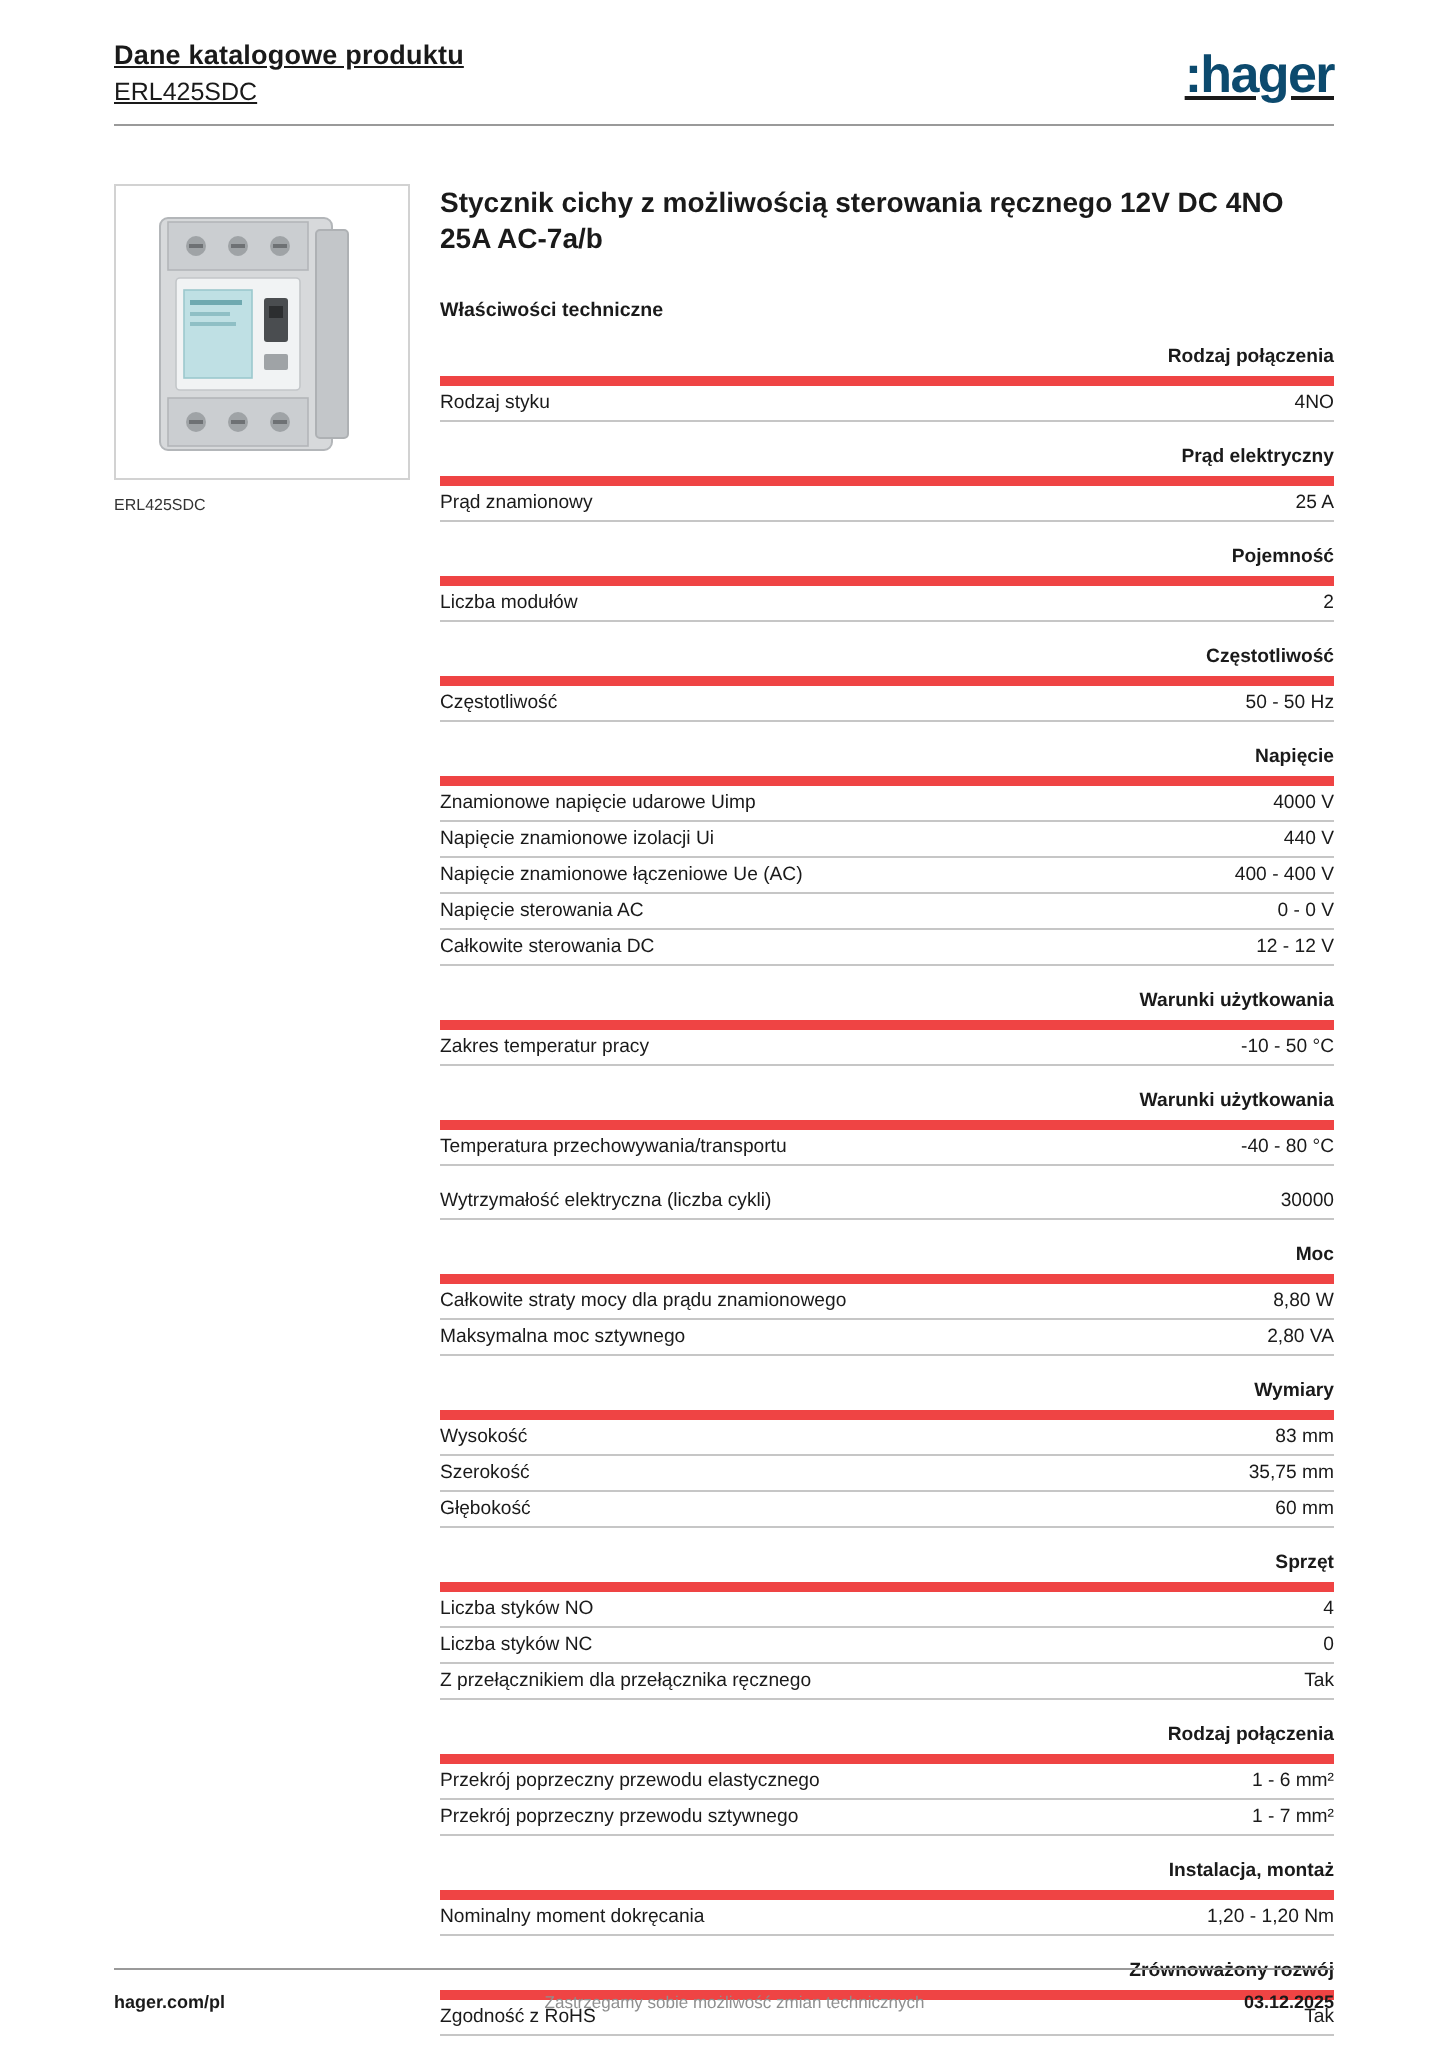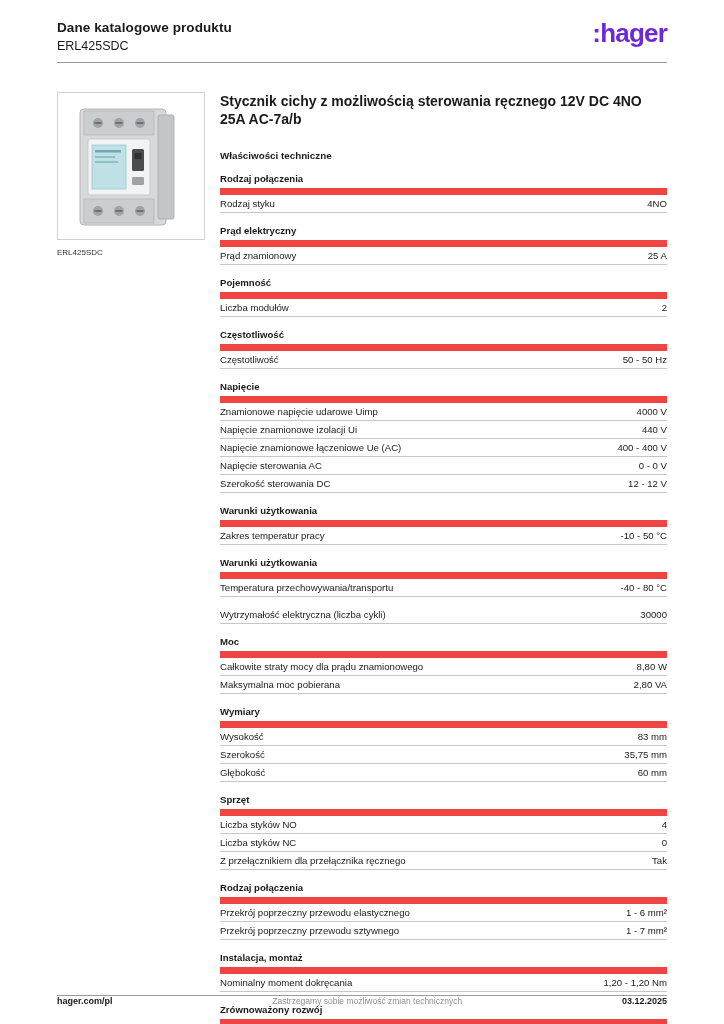--- a/index.html
+++ b/index.html
@@ -9,21 +9,21 @@
     font-family:"Liberation Sans", sans-serif;
     color:#1a1a1a;
     position:relative;
     overflow:hidden;
   }
   .page { position:absolute; inset:0; }
 
   
   .top-header {
     position:absolute; left:57px; right:57px; top:20px;
-    display:flex; justify-content:space-between; align-items:flex-start;
+    display:flex; justify-content:space-between; align-items:center;text-decoration:underline;
   }
   .page-title { font-size:13.5px; font-weight:bold; letter-spacing:0.1px; }
   .product-ref { font-size:12.5px; margin-top:4px; font-weight:normal; }
   .logo { font-size:26px; font-weight:bold; letter-spacing:-0.8px; line-height:1; }
   .head-rule {
     position:absolute; left:57px; right:57px; top:62px;
     border-top:1px solid #9a9a9a;
   }
 
   
@@ -35,51 +35,51 @@
   .image-caption { font-size:8px; color:#333; margin-top:8px; }
 
   
   .specs { position:absolute; left:220px; right:57px; top:92px; }
   .prod-title { font-size:14px; font-weight:bold; line-height:1.3; }
   .tech-heading { font-size:9.8px; font-weight:bold; margin-top:22px; }
 
   .spec-section { margin-top:9px; }
   .sec-title {
     font-size:9.6px; font-weight:bold;
-    padding:3px 0 4px; border-bottom:7px solid #ef4444;
+    padding:3px 0 4px; border-bottom:5px solid #ef4444;text-align:right;
   }
   .spec-row {
     display:flex; justify-content:space-between; align-items:baseline;
     font-size:9.6px;
     padding:3px 0 3px; border-bottom:1px solid #c6c6c6;
   }
   .spec-row .lbl { text-align:left; }
   .spec-row .val { text-align:right; white-space:nowrap; padding-left:12px; }
 
   
   .footer {
     position:absolute; left:57px; right:57px; bottom:18px;
-    border-top:1px solid #9a9a9a; padding-top:0;
+    border-top:1px solid #9a9a9a; padding-top:11px;
     display:flex; justify-content:space-between; align-items:baseline;
   }
   .foot-left { font-size:9px; font-weight:bold; color:#1a1a1a; text-decoration:none; }
   .foot-center { font-size:8.5px; color:#8f8f8f; }
   .foot-right { font-size:9px; font-weight:bold;text-align:center; }
 </style>
 </head>
 <body>
 
 <div class="page">
 
   <header class="top-header">
     <div>
       <div class="page-title">Dane katalogowe produktu</div>
       <div class="product-ref">ERL425SDC</div>
     </div>
-    <div class="logo" id="logo" style="color: #6d28d9;">:hager</div>
+    <div class="logo" id="logo" style="color: #0c4a6e;">:hager</div>
   </header>
   <div class="head-rule"></div>
 
   <aside class="image-col">
     <div class="product-image">
       <svg width="146" height="146" viewBox="0 0 146 146">
 
         <rect x="22" y="16" width="86" height="116" rx="4" fill="#d7d9db" stroke="#b3b6b9" stroke-width="1"></rect>
         <rect x="100" y="22" width="16" height="104" rx="2" fill="#c3c6c9" stroke="#aeb1b4" stroke-width="1"></rect>
         <rect x="26" y="18" width="70" height="24" fill="#cbced1" stroke="#b3b6b9" stroke-width="0.8"></rect>
@@ -153,21 +153,21 @@
           </div>
           <div class="spec-row">
             <span class="lbl">Napięcie znamionowe łączeniowe Ue (AC)</span>
             <span class="val">400 - 400 V</span>
           </div>
           <div class="spec-row">
             <span class="lbl">Napięcie sterowania AC</span>
             <span class="val">0 - 0 V</span>
           </div>
           <div class="spec-row">
-            <span class="lbl">Szerokość sterowania DC</span>
+            <span class="lbl">Całkowite sterowania DC</span>
             <span class="val">12 - 12 V</span>
           </div>
         </section>
         <section class="spec-section">
           <div class="sec-title">Warunki użytkowania</div>
           <div class="spec-row">
             <span class="lbl">Zakres temperatur pracy</span>
             <span class="val">-10 - 50 °C</span>
           </div>
         </section>
@@ -184,21 +184,21 @@
             <span class="val">30000</span>
           </div>
         </section>
         <section class="spec-section">
           <div class="sec-title">Moc</div>
           <div class="spec-row">
             <span class="lbl">Całkowite straty mocy dla prądu znamionowego</span>
             <span class="val">8,80 W</span>
           </div>
           <div class="spec-row">
-            <span class="lbl">Maksymalna moc pobierana</span>
+            <span class="lbl">Maksymalna moc sztywnego</span>
             <span class="val">2,80 VA</span>
           </div>
         </section>
         <section class="spec-section">
           <div class="sec-title">Wymiary</div>
           <div class="spec-row">
             <span class="lbl">Wysokość</span>
             <span class="val">83 mm</span>
           </div>
           <div class="spec-row">

